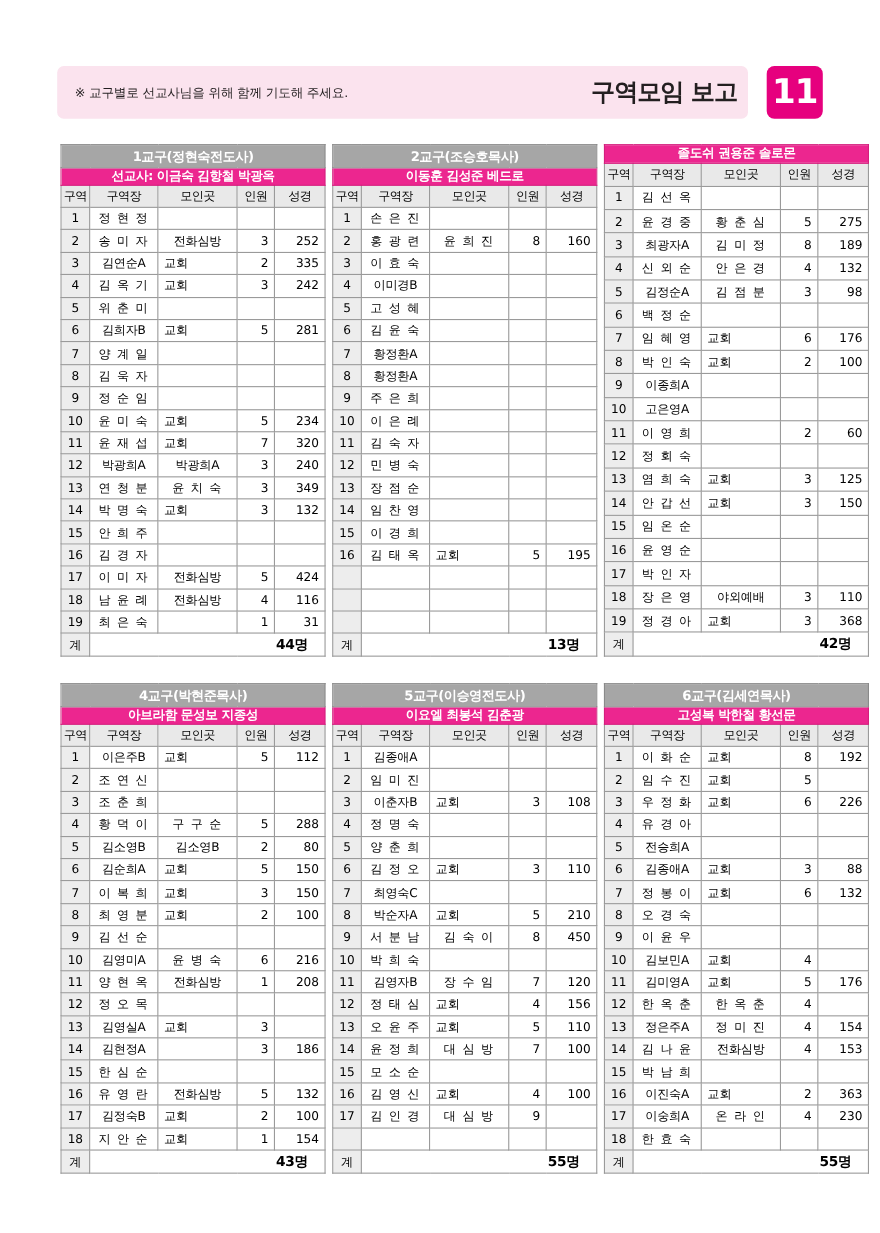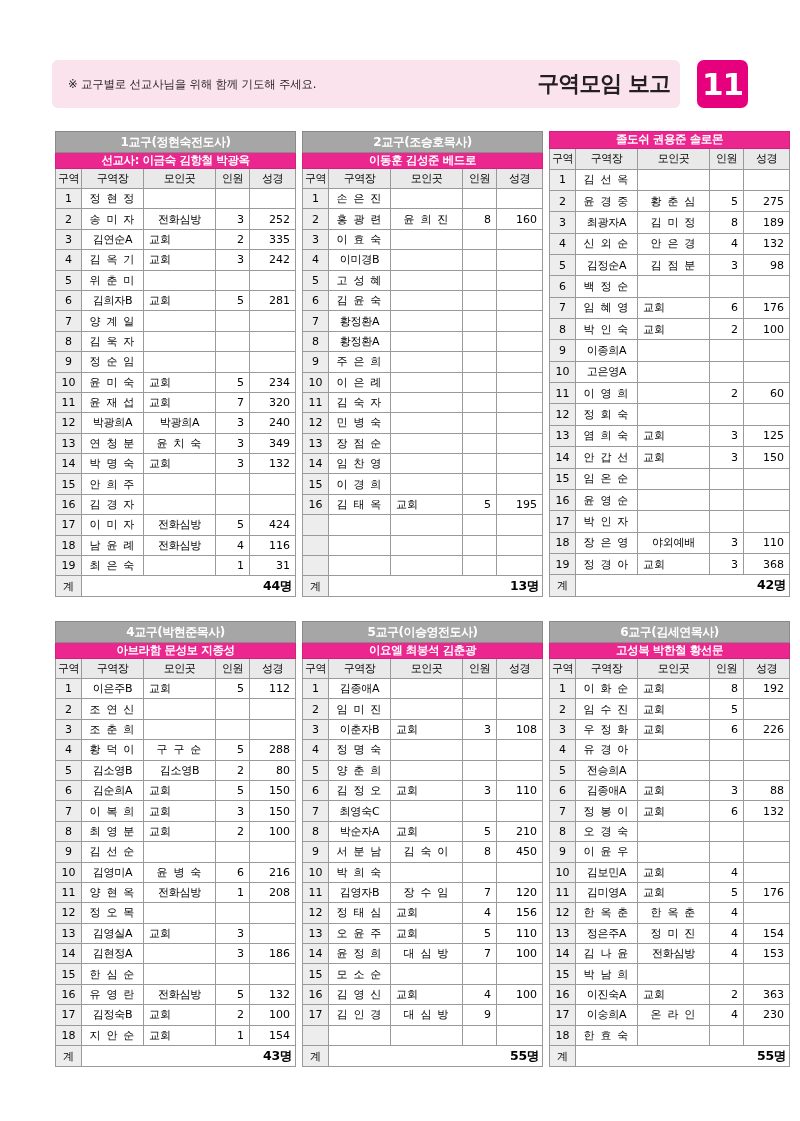--- a/index.html
+++ b/index.html
@@ -154,21 +154,21 @@
   }
   tr.sum-row td.sum-label {
     text-align: center;
     font-size: 11px;
   }
   tr.sum-row td.sum-val {
     background: #ffffff;
     text-align: right;
     font-size: 12.5px;
     font-weight: bold;
-    padding-right: 3px;
+    padding-right: 15px;
     letter-spacing: -0.3px;
   }
 </style>
 </head>
 <body>
 
 <div class="header-bar">
   <div class="header-note">※ 교구별로 선교사님을 위해 함께 기도해 주세요.</div>
   <div class="header-title">구역모임 보고</div>
 </div>

